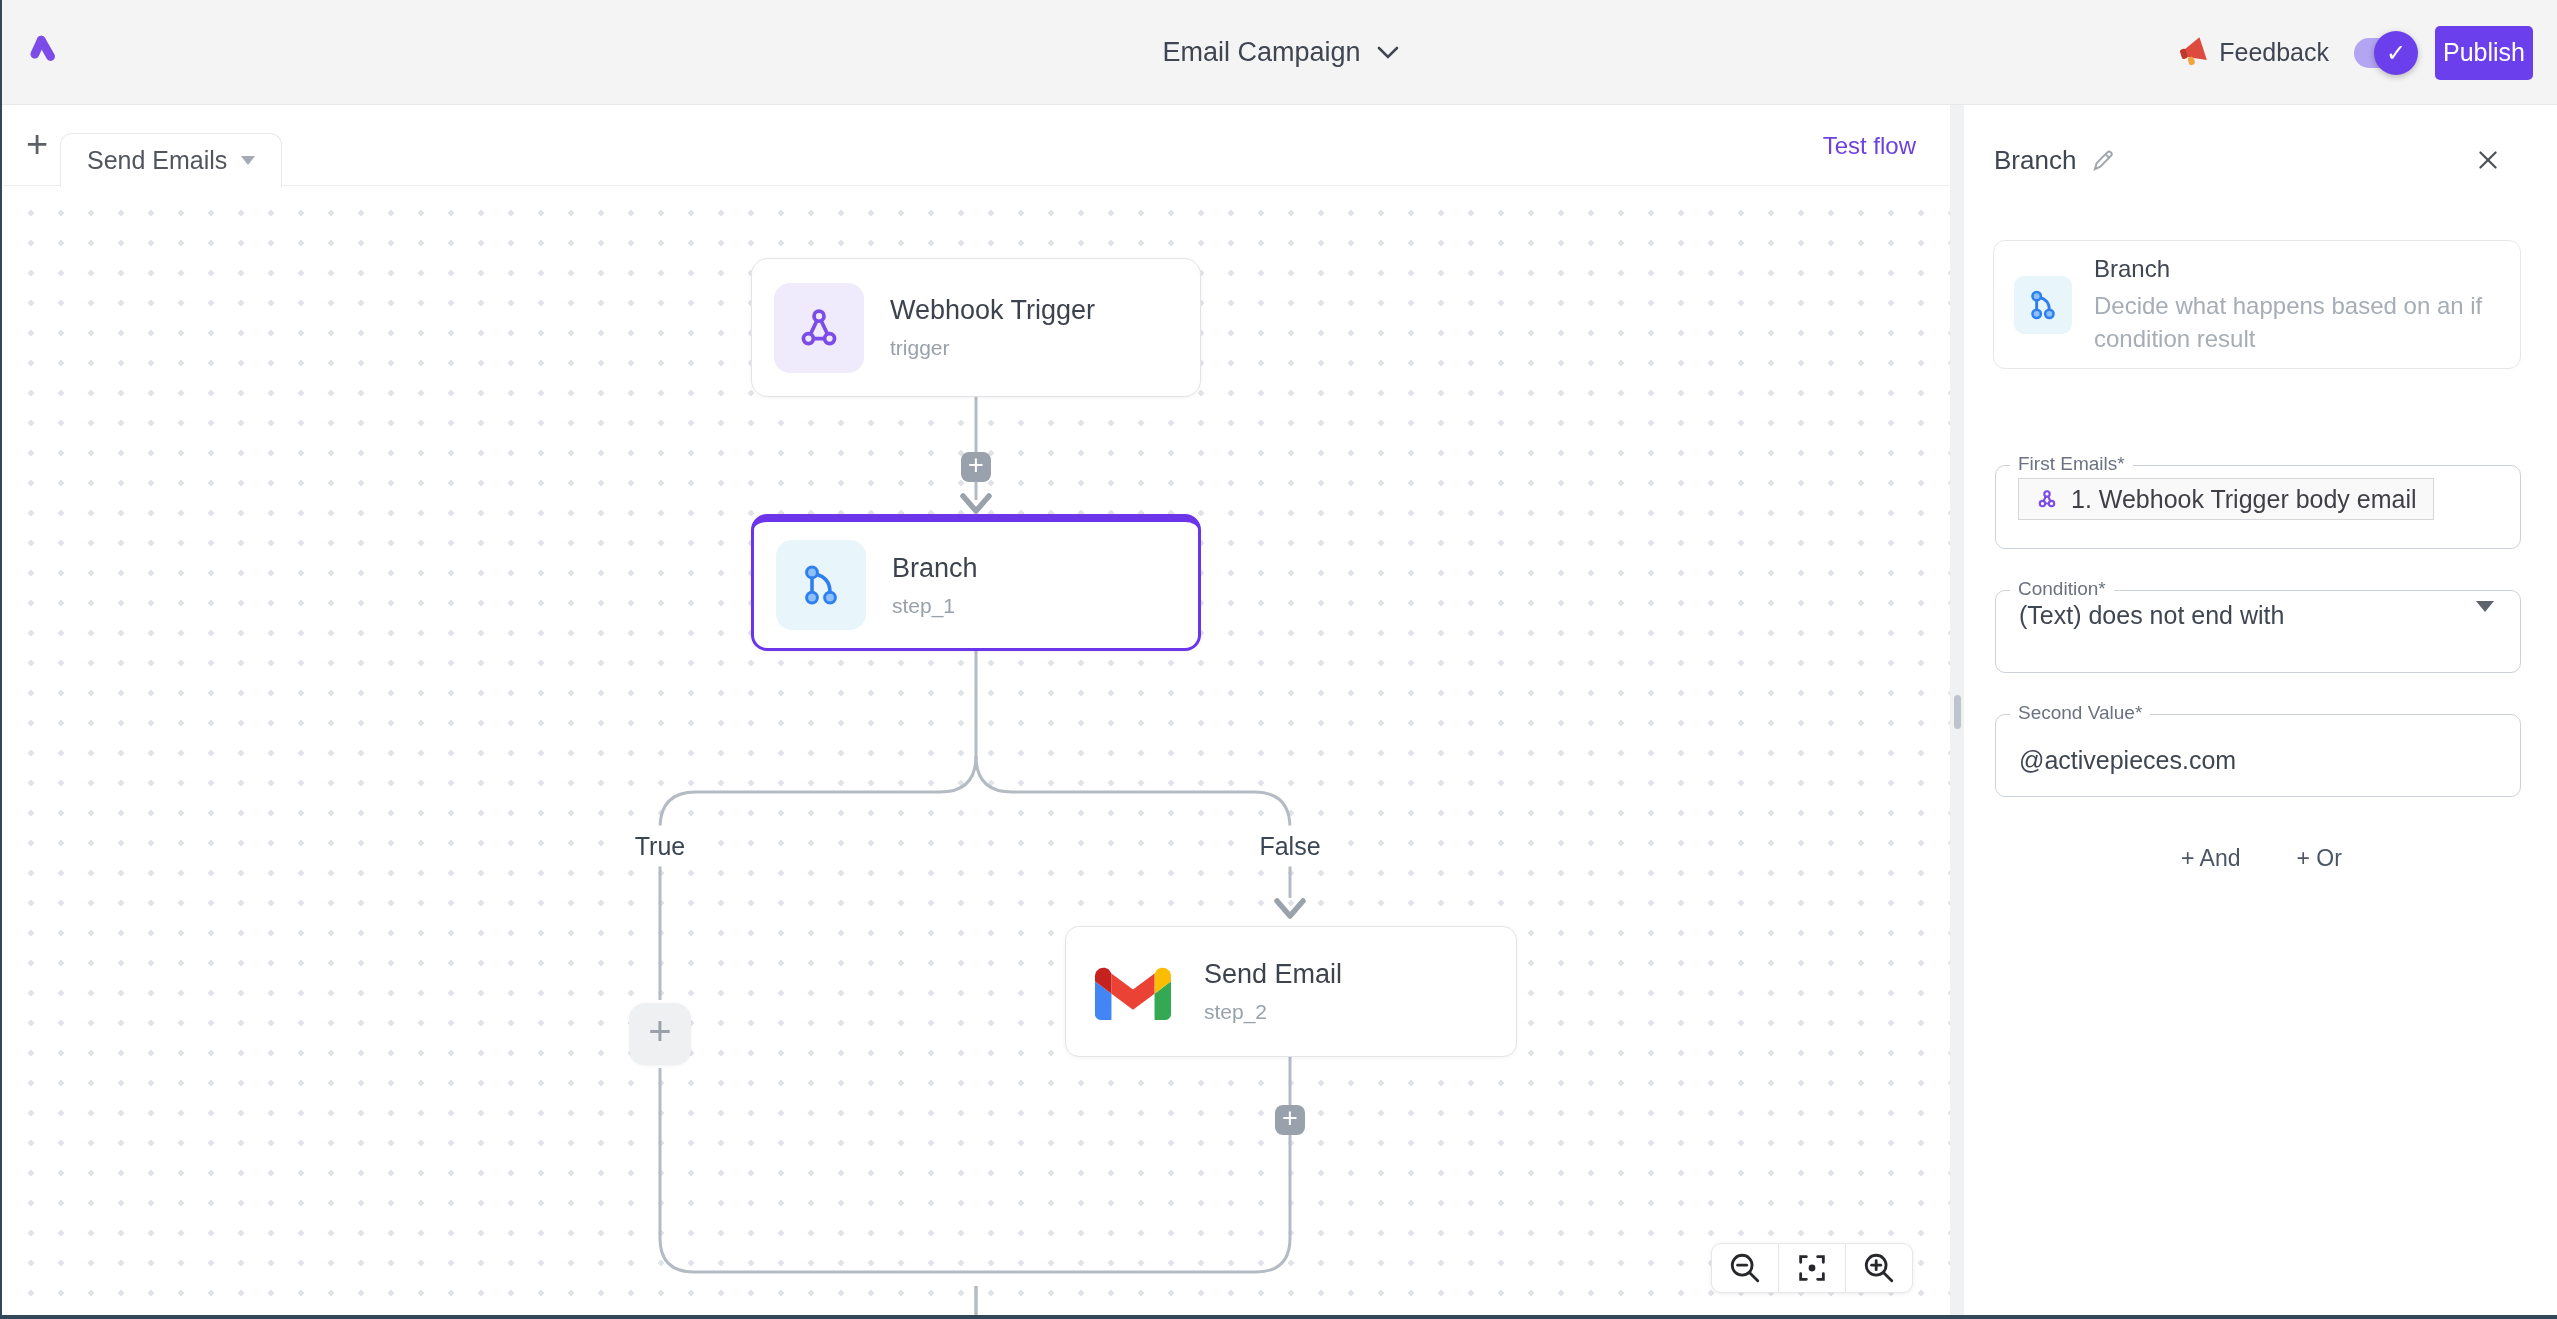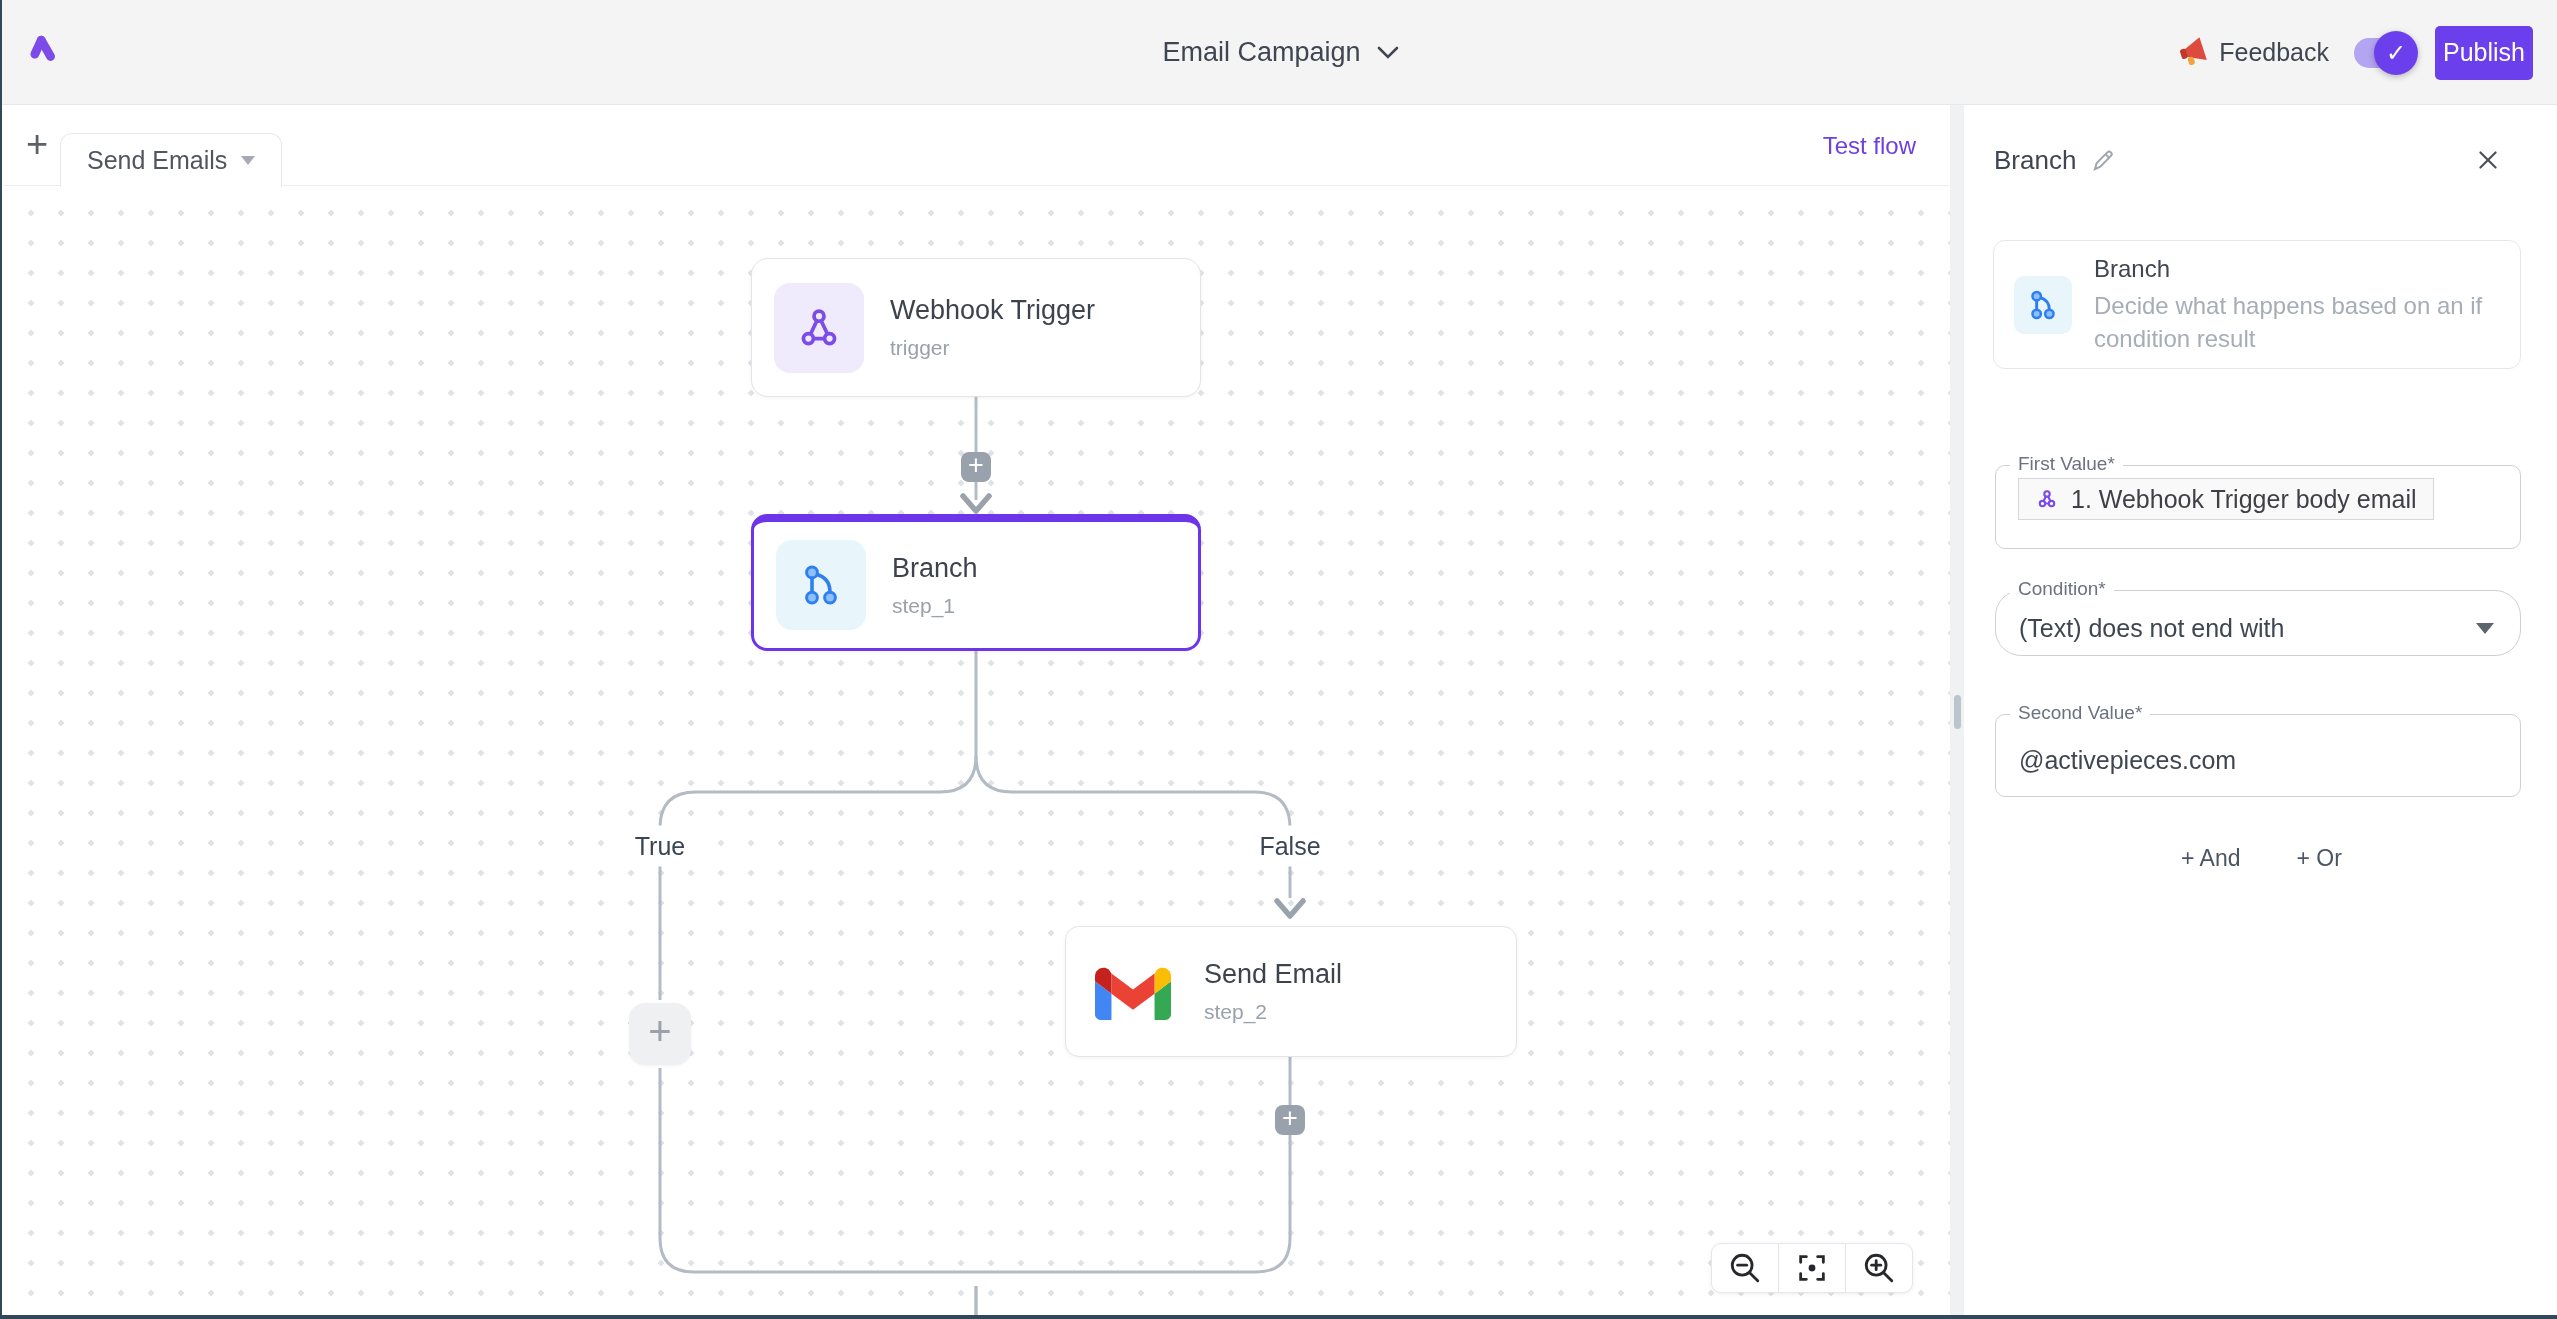--- a/index.html
+++ b/index.html
@@ -84,21 +84,21 @@
                border-radius:12px; display:flex; align-items:center; gap:22px; padding:0 20px; }
   .info-icon { width:58px; height:58px; border-radius:10px; background:#e8f5fb; flex:none;
                display:flex; align-items:center; justify-content:center; }
   .info-name { font-size:24px; color:#3f4651; margin-bottom:6px; }
   .info-desc { font-size:24px; color:#a6adb6; line-height:33px; max-width:410px; }
 
   .field { position:absolute; left:31px; width:526px; background:#fff; border:1.5px solid #ccd1d8; border-radius:10px; }
   .field-label { position:absolute; top:-13px; left:14px; background:#fff; padding:0 8px;
                  font-size:19px; color:#6b7280; }
   .field-1 { top:360px; height:84px; padding:12px 0 0 22px; cursor:text; }
-  .field-2 { top:485px; height:66px; display:flex; align-items:center; padding:10px 26px 0 23px; cursor:pointer;border-radius:26px; }
+  .field-2 { top:485px; height:83px; display:flex; padding:10px 26px 0 23px; cursor:pointer; }
   .field-3 { top:609px; height:83px; display:flex; align-items:center; padding:10px 0 0 23px; cursor:text; }
   .field-value { font-size:25px; color:#3f4651; }
   .select-caret { margin-left:auto; width:0; height:0; border-left:9px solid transparent;
                   border-right:9px solid transparent; border-top:11px solid #5d646e; }
   .token-chip { display:inline-flex; align-items:center; gap:12px; height:42px; padding:0 16px;
                 background:#f9f9fa; border:1.5px solid #d6d6db; border-radius:0; cursor:pointer; }
   .token-text { font-size:25px; color:#3f3f46; }
   .andor-row { position:absolute; left:0; top:740px; width:100%; display:flex; justify-content:center; gap:56px; }
   .andor { font-size:23px; color:#4b5563; cursor:pointer; }
 </style>
@@ -271,21 +271,21 @@
           <circle cx="60" cy="66" r="10" fill="#8ec0f8" stroke="#2e7ff2" stroke-width="6"></circle>
         </svg>
       </div>
       <div>
         <div class="info-name">Branch</div>
         <div class="info-desc">Decide what happens based on an if condition result</div>
       </div>
     </div>
 
     <div class="field field-1">
-      <span class="field-label">First Value*</span>
+      <span class="field-label">First Emails*</span>
       <span class="token-chip">
         <svg width="24" height="24" viewBox="0 0 90 90">
           <path d="M45 26 L28 62 L62 62 Z" fill="none" stroke="#7c4ce8" stroke-width="8" stroke-linejoin="round"></path>
           <circle cx="45" cy="26" r="10" fill="#fff" stroke="#7c4ce8" stroke-width="8"></circle>
           <circle cx="28" cy="62" r="10" fill="#fff" stroke="#7c4ce8" stroke-width="8"></circle>
           <circle cx="62" cy="62" r="10" fill="#fff" stroke="#7c4ce8" stroke-width="8"></circle>
         </svg>
         <span class="token-text">1. Webhook Trigger body email</span>
       </span>
     </div>

